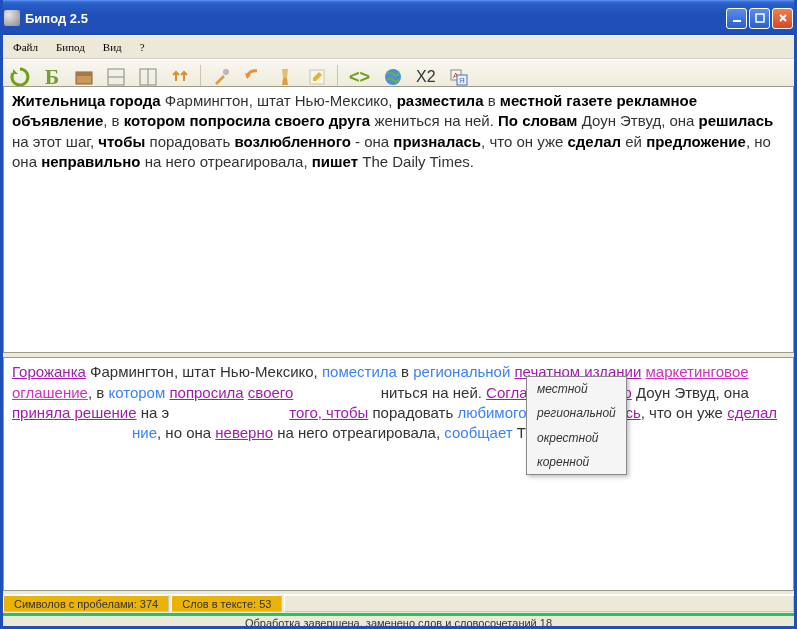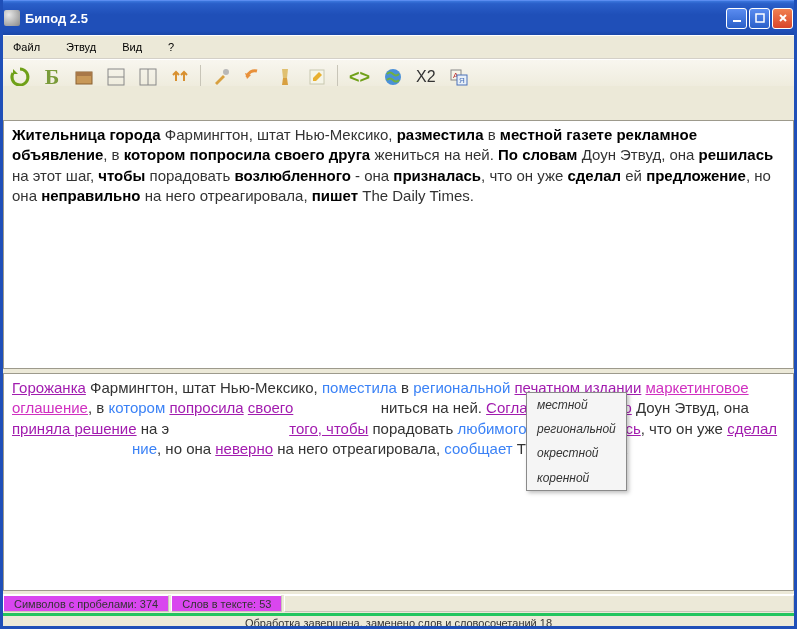--- a/index.html
+++ b/index.html
@@ -42,22 +42,23 @@
   .winbtn.min, .winbtn.max { background: linear-gradient(to bottom, #5a8cf0, #2a5fc9); }
   .winbtn.close { background: linear-gradient(to bottom, #f08050, #d9452b); }
   .winbtn svg { width: 12px; height: 12px; }
 
   .menubar {
     background: #ece9d8;
     border-top: 1px solid #fff;
     border-bottom: 1px solid #d4d0c8;
     padding: 3px 6px;
     display: flex;
-    gap: 12px;
+    gap: 4px;
     font-size: 11px;
+    font-family: Liberation Serif, serif;
   }
   .menubar .menuitem { padding: 2px 7px; cursor: pointer; }
 
   .toolbar {
     background: linear-gradient(to bottom, #f8f6ef, #ece9d8);
     border-top: 1px solid #fff;
     border-bottom: 1px solid #bfbcae;
     padding: 3px 6px;
     display: flex;
     align-items: center;
@@ -88,21 +89,21 @@
     background: #fff;
     border: 1px solid #9d9a8c;
     padding: 4px 8px;
     font-family: Verdana, Arial, sans-serif;
     font-size: 15px;
     line-height: 1.35;
     color: #333;
     overflow: hidden;
     position: relative;
   }
-  .pane.top { flex: 1.15; margin-top: 34px; }
+  .pane.top { flex: 1.15; }
   .pane.bottom { flex: 1; }
   .strong { font-weight: bold; color: #000; }
   .normal { color: #333; }
   .plink { color: #a21caf; text-decoration: underline; cursor: pointer; }
   .pmag { color: #3b82f6; text-decoration: none; }
   .pmaglink { color: #d030c0; text-decoration: underline; cursor: pointer; }
 
   .context-menu {
     position: absolute;
     background: #f5f5f5;
@@ -125,21 +126,21 @@
     display: flex;
     border-top: 1px solid #fff;
     font-size: 11px;
     color: #333;
   }
   .statusbar .cell {
     border: 1px solid #c8c5b8;
     border-top-color: #fff;
     border-left-color: #fff;
     padding: 2px 10px;
-    background: #d946ef;
+    background: #eab308;
     margin-right: 2px;
   }
   .statusbar .filler { flex: 1; border: 1px solid #c8c5b8; border-top-color:#fff; border-left-color:#fff; background:#ece9d8;}
 
   .statusbar2 {
     position: absolute;
     left: 3px; right: 3px; bottom: 0;
     height: 16px;
     background: #ece9d8;
     font-size: 11px;
@@ -177,21 +178,21 @@
     <div class="winbtn close">
       <svg viewBox="0 0 12 12">
           <path d="M3 3 L9 9 M9 3 L3 9" stroke="#fff" stroke-width="2"></path>
         </svg>
     </div>
   </div>
 </div>
 
 <div class="menubar">
   <div class="menuitem">Файл</div>
-  <div class="menuitem">Этвуд</div>
+  <div class="menuitem">Бипод</div>
   <div class="menuitem">Вид</div>
   <div class="menuitem">?</div>
 </div>
 
 <div class="toolbar">
   <div class="tbtn">
     <svg width="24" height="24" viewBox="0 0 24 24">
         <path d="M12 4 a8 8 0 1 1 -7 4" fill="none" stroke="#6fa018" stroke-width="3"></path>
         <path d="M5 4 L5 9 L10 9 Z" fill="#6fa018"></path>
       </svg>

